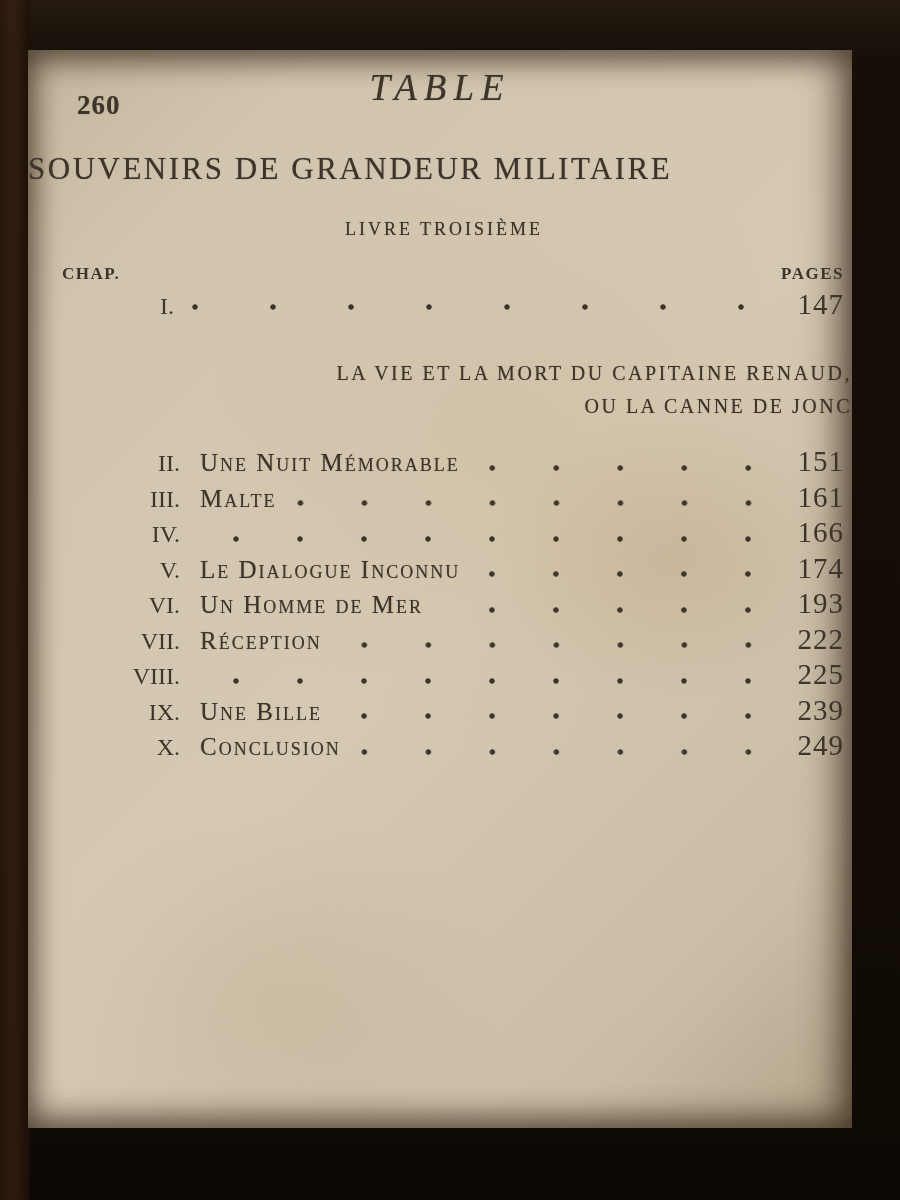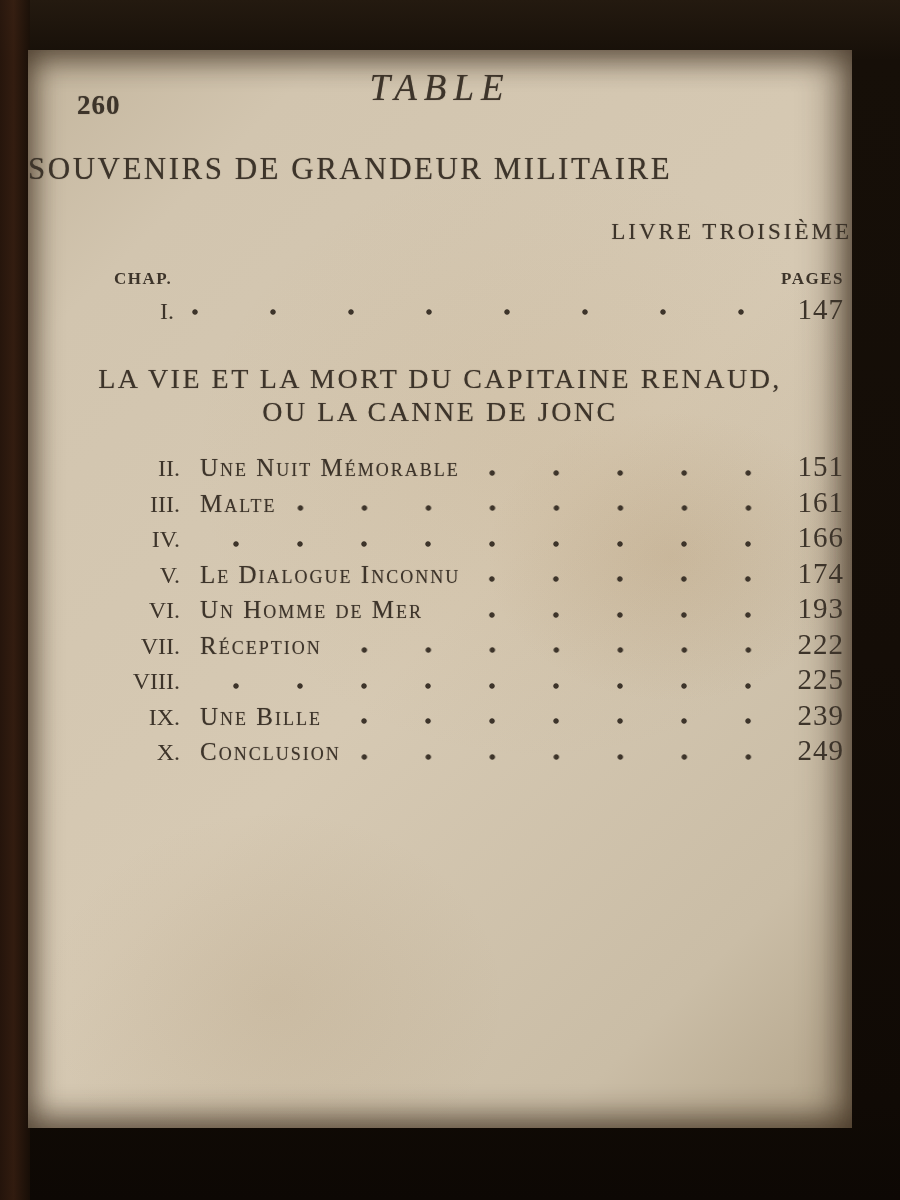--- a/index.html
+++ b/index.html
@@ -38,28 +38,28 @@
   .running-title{
     text-align:center;font-style:italic;font-size:37px;letter-spacing:7px;
     padding-top:4px;text-shadow:0 0 1px rgba(61,52,42,.5);
   }
 
   .part-title{
     margin-top:31px;text-align:left;font-size:31px;letter-spacing:2.5px;
     text-shadow:0 0 1px rgba(61,52,42,.55);
   }
   .book-heading{
-    margin-top:32px;text-align:right;font-size:23px;letter-spacing:3px;
+    margin-top:32px;text-align:center;font-size:18px;letter-spacing:3px;
     text-shadow:0 0 1px rgba(61,52,42,.5);
     padding-left:8px;
   }
 
   .labels{
     display:flex;justify-content:space-between;align-items:baseline;
-    margin-top:24px;padding:0 8px 0 86px;
+    margin-top:24px;padding:0 8px 0 34px;
     font-size:17px;font-weight:700;letter-spacing:1.5px;
   }
 
   .toc-row{display:flex;align-items:baseline;}
   .num{width:76px;text-align:right;flex:0 0 auto;font-size:24px;}
   .title{
     margin-left:20px;flex:0 0 auto;
     font-variant:small-caps;font-size:25px;letter-spacing:2px;
     text-shadow:0 0 1px rgba(61,52,42,.45);
   }
@@ -67,21 +67,21 @@
     flex:1 1 auto;align-self:flex-end;height:12px;margin:0 4px 7px 14px;
     background-image:radial-gradient(circle, var(--ink,#3d342a) 2.3px, rgba(61,52,42,0) 3.1px);
     background-size:64px 12px;background-repeat:repeat-x;background-position:right center;
   }
   .pnum{width:60px;text-align:right;flex:0 0 auto;font-size:29px;letter-spacing:1px;}
 
   .row-one{margin-top:4px;padding:0 8px 0 70px;font-size:24px;}
   .row-one .leader{background-size:78px 12px;margin-bottom:8px;}
 
   .section-heading{
-    margin-top:36px;text-align:center;font-size:28px;letter-spacing:2.5px;line-height:33px;
+    margin-top:36px;text-align:right;font-size:20px;letter-spacing:2.5px;line-height:33px;
     text-shadow:0 0 1px rgba(61,52,42,.5);
   }
 
   .toc{margin-top:22px;padding:0 8px 0 76px;}
   .toc .toc-row{height:35.5px;}
 </style>
 </head>
 <body>
 
 <div class="photo">

